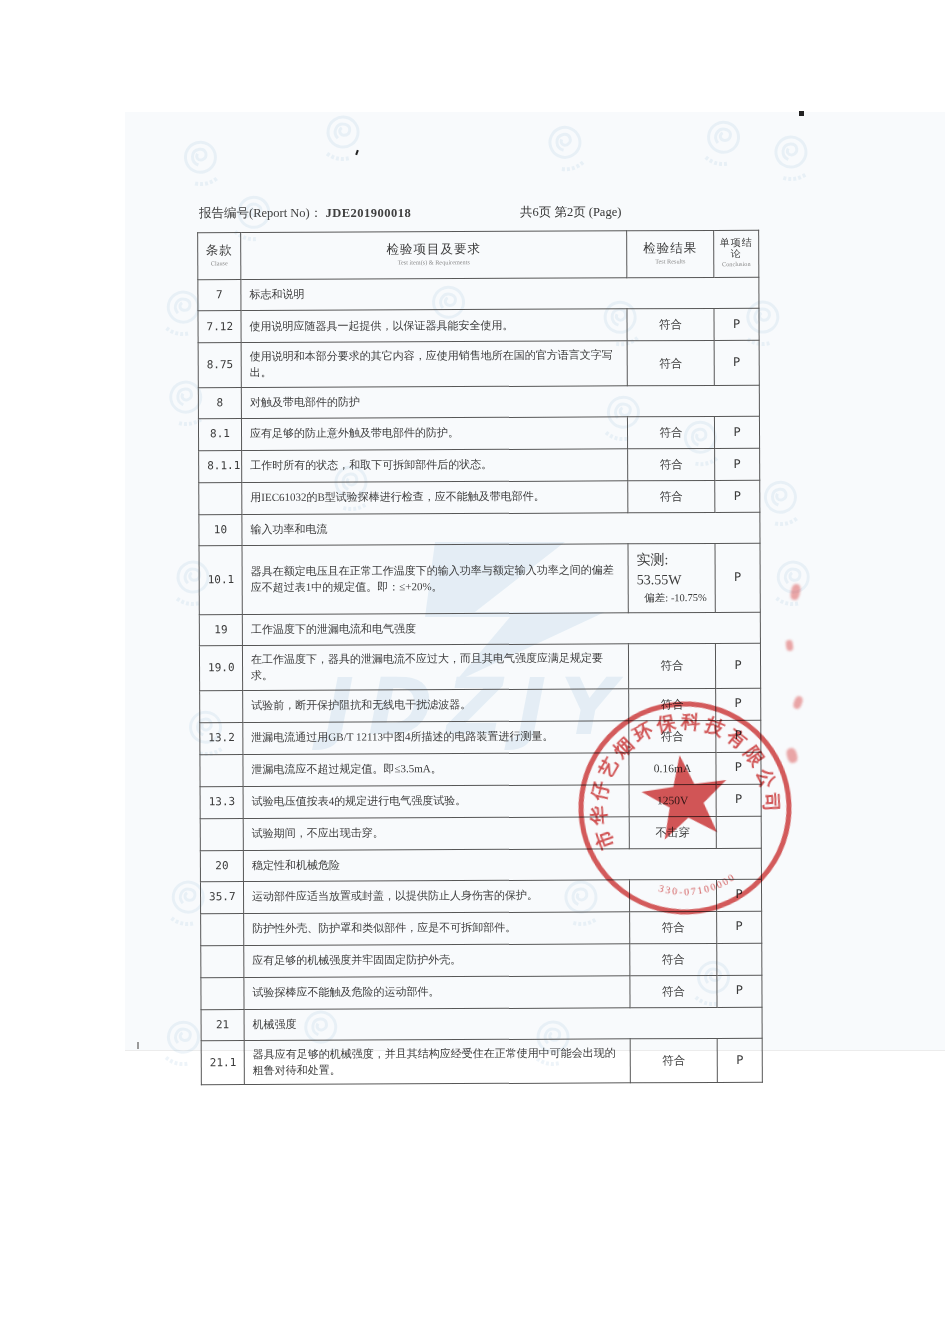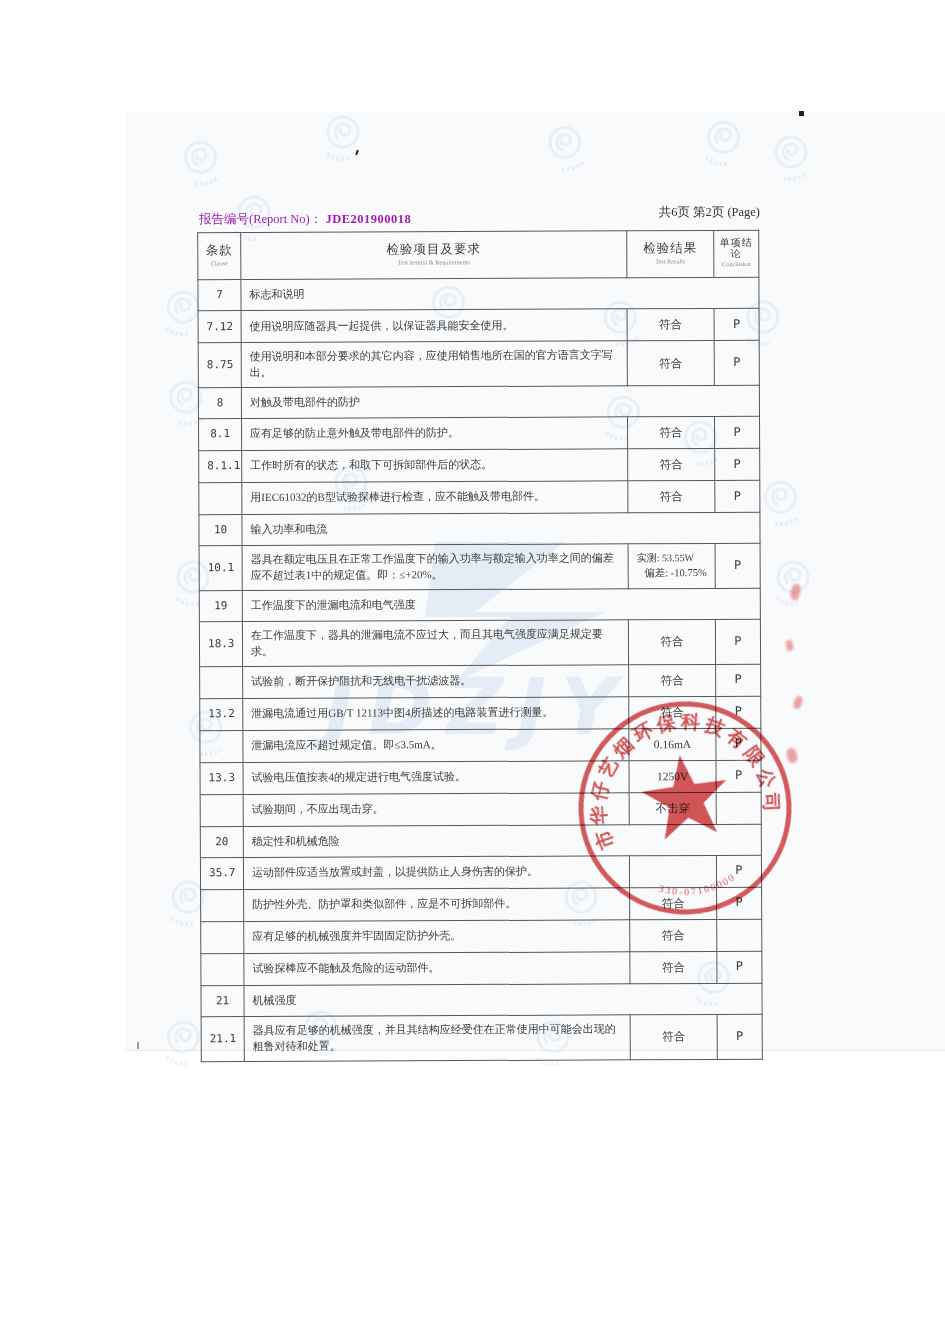--- a/index.html
+++ b/index.html
@@ -14,37 +14,37 @@
   .wm-big{position:absolute;left:200px;top:420px;width:420px;height:260px;opacity:0.14;
           pointer-events:none;color:#6ea6cf;}
   .wm-big .swoosh{position:absolute;left:90px;top:0;width:200px;height:160px;}
   .wm-big .letters{position:absolute;left:0;top:130px;font-family:"DejaVu Sans",sans-serif;
           font-weight:bold;font-style:italic;font-size:78px;letter-spacing:14px;color:#6ea6cf;}
   
   .title{position:absolute;left:0;width:700px;top:44px;text-align:center;
          font-size:31px;font-weight:bold;letter-spacing:10px;color:#2e2e2e;}
   .subtitle{position:absolute;left:0;width:700px;top:82px;text-align:center;
          font-size:15px;font-weight:bold;letter-spacing:3px;color:#333;}
-  .report-no{position:absolute;left:74px;top:99px;font-size:12.5px;color:#a21caf;}
-  .page-info{position:absolute;left:395px;top:92px;width:240px;text-align:right;font-size:12.5px;color:#333;}
+  .report-no{position:absolute;left:74px;top:93px;font-size:12.5px;color:#404040;}
+  .page-info{position:absolute;left:395px;top:92px;width:240px;font-size:12.5px;color:#333;}
   
   .tbl-wrap{position:absolute;left:74px;top:119px;transform:rotate(-0.25deg);}
   table{border-collapse:collapse;table-layout:fixed;width:561px;background:transparent;}
   td{border:1px solid #575757;font-size:11px;color:#3b3b3b;padding:6px 8px;
      line-height:1.45;vertical-align:middle;overflow:hidden;}
   tr.hdr td{text-align:center;padding:3px 2px;height:40px;}
   .h-zh{font-size:12.5px;letter-spacing:1px;}
   .h-en{font-size:8px;color:#8a8a8a;transform:scale(0.78);transform-origin:center top;white-space:nowrap;}
   td.c-clause{text-align:center;font-family:"DejaVu Sans Mono","Liberation Mono",monospace;font-size:11px;}
   td.c-result{text-align:center;font-size:11.5px;}
   td.c-concl{text-align:center;font-size:12px;font-family:"DejaVu Sans Mono","Liberation Mono",monospace;}
   tr.section td{height:18px;padding:6px 8px;}
   tr.normal td{height:19px;}
   .r2{font-size:10.5px;text-align:right;}
-  .r1l{font-size:10px;text-align:left;}
+  .r1l{font-size:14px;text-align:left;}
   
   .stamp{position:absolute;left:430px;top:566px;width:260px;height:260px;
          mix-blend-mode:multiply;opacity:0.92;transform:rotate(-8deg);filter:blur(0.3px);}
   
   .smudge{position:absolute;background:rgba(214,62,62,0.45);filter:blur(1.2px);border-radius:40%;}
   
   .speck{position:absolute;background:#222;}
 </style>
 </head>
 <body>
@@ -312,21 +312,21 @@
                 <div class="r1l">实测: 53.55W</div>
                 <div class="r2">偏差: -10.75%</div>
               </td>
               <td class="c-concl">P</td>
             </tr>
             <tr class="section">
               <td class="c-clause">19</td>
               <td class="c-item" colspan="3">工作温度下的泄漏电流和电气强度</td>
             </tr>
             <tr class="normal">
-              <td class="c-clause">18.3</td>
+              <td class="c-clause">19.0</td>
               <td class="c-item">在工作温度下，器具的泄漏电流不应过大，而且其电气强度应满足规定要求。</td>
               <td class="c-result">符合</td>
               <td class="c-concl">P</td>
             </tr>
             <tr class="normal">
               <td class="c-clause"></td>
               <td class="c-item">试验前，断开保护阻抗和无线电干扰滤波器。</td>
               <td class="c-result">符合</td>
               <td class="c-concl">P</td>
             </tr>

